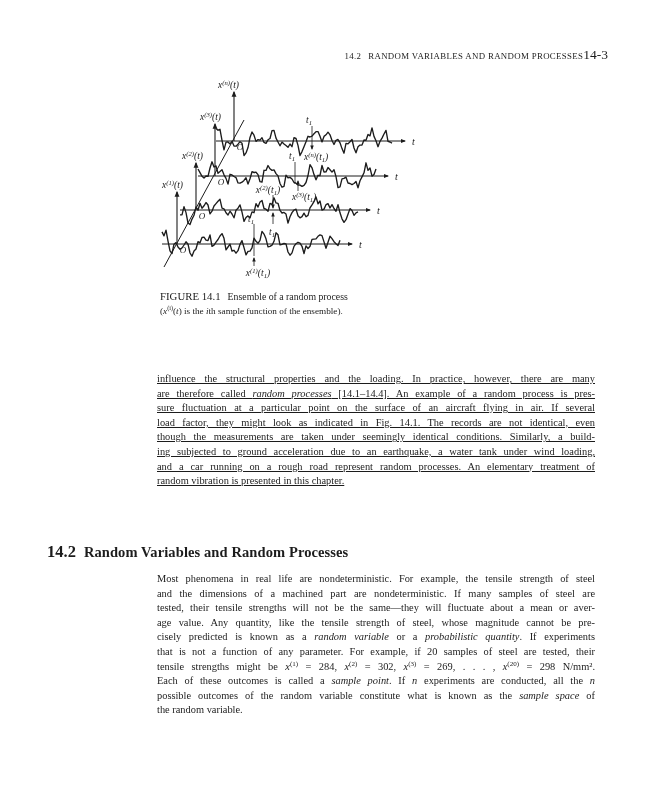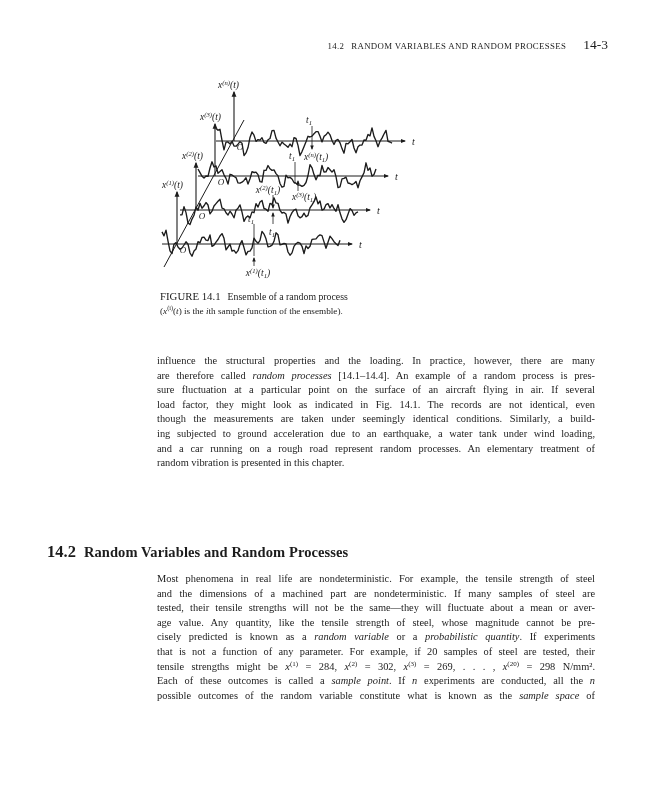--- a/index.html
+++ b/index.html
@@ -1,21 +1,21 @@
 <!DOCTYPE html>
 <html><head>
 <meta charset="utf-8">
 <style>
   html,body{margin:0;padding:0;background:#e8e8e8;}
   .page{position:relative;width:645px;height:800px;background:#ffffff;
         font-family:"Liberation Serif",serif;color:#1c1c1c;overflow:hidden;}
 
   
-  .running-head{position:absolute;top:37px;left:0;right:37px;
-    display:flex;justify-content:flex-end;align-items:baseline;gap:17px;margin-left:15px;}
+  .running-head{position:absolute;top:47px;left:0;right:37px;
+    display:flex;justify-content:flex-end;align-items:baseline;margin-left:15px;}
   .rh-text{font-size:8.8px;letter-spacing:.35px;}
   .rh-sec{margin-right:7px;}
   .rh-page{font-size:13.5px;}
 
   
   .fig{position:absolute;left:158px;top:74px;width:330px;height:216px;}
   .fig svg{display:block;}
   .fig-caption{position:absolute;left:160px;top:289px;width:330px;line-height:12.5px;}
   .cap-tag{font-weight:400;font-size:10.8px;margin-right:7px;}
   .cap-text{font-size:9.8px;}
@@ -25,21 +25,21 @@
   .heading{position:absolute;left:47px;top:542px;display:flex;align-items:baseline;gap:8px;}
   .h-num{font-weight:700;font-size:16.5px;}
   .h-title{font-weight:700;font-size:14.5px;letter-spacing:.1px;}
 
   
   .para{position:absolute;left:157px;width:438px;font-size:10.4px;line-height:14.6px;}
   .jline{text-align:justify;text-align-last:justify;height:14.6px;overflow:visible;}
   .jline.last{text-align-last:left;}
   .it{font-style:italic;}
   .sup{vertical-align:super;font-size:68%;line-height:0;}
-  #para-1{top:354px;}
+  #para-1{top:372px;text-decoration:underline;}
   #para-2{top:572px;}
 
   
   .flab{font-family:"Liberation Serif",serif;font-style:italic;fill:#1c1c1c;}
 </style>
 </head>
 <body>
 
 <div class="page">
 
@@ -122,15 +122,16 @@
   <div class="para" id="para-2">
       <div class="jline">Most phenomena in real life are nondeterministic. For example, the tensile strength of steel</div>
       <div class="jline">and the dimensions of a machined part are nondeterministic. If many samples of steel are</div>
       <div class="jline">tested, their tensile strengths will not be the same—they will fluctuate about a mean or aver-</div>
       <div class="jline">age value. Any quantity, like the tensile strength of steel, whose magnitude cannot be pre-</div>
       <div class="jline">cisely predicted is known as a <span class="it">random variable</span> or a <span class="it">probabilistic quantity</span>. If experiments</div>
       <div class="jline">that is not a function of any parameter. For example, if 20 samples of steel are tested, their</div>
       <div class="jline">tensile strengths might be <span class="it">x</span><span class="sup">(1)</span> = 284, <span class="it">x</span><span class="sup">(2)</span> = 302, <span class="it">x</span><span class="sup">(3)</span> = 269, . . . , <span class="it">x</span><span class="sup">(20)</span> = 298 N/mm².</div>
       <div class="jline">Each of these outcomes is called a <span class="it">sample point</span>. If <span class="it">n</span> experiments are conducted, all the <span class="it">n</span></div>
       <div class="jline">possible outcomes of the random variable constitute what is known as the <span class="it">sample space</span> of</div>
+      <div class="jline last">the random variable.</div>
     </div>
 
 </div>
 
 </body></html>

